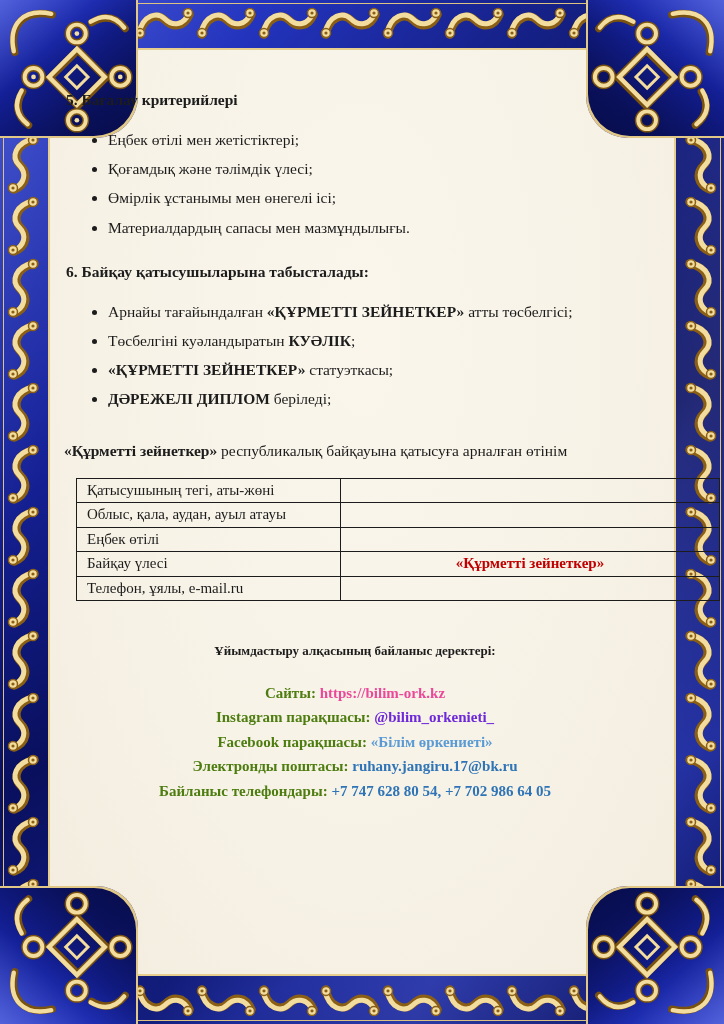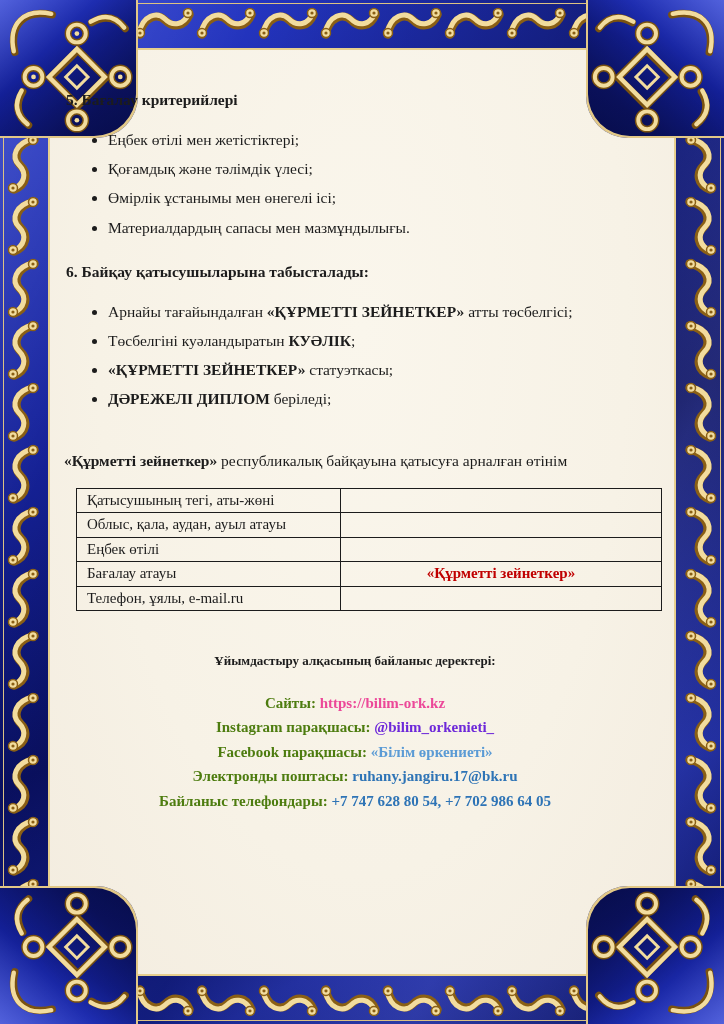--- a/index.html
+++ b/index.html
@@ -43,24 +43,24 @@
   .content {
     position:absolute; inset:48px; padding:42px 28px 0 14px;
     color:#1c1c1c; font-size:15.5px; line-height:1.3;
   }
   .h-num { font-weight:bold; margin-left:4px; }
   .sec5-h { margin-bottom:20px; }
   ul.blist { list-style:disc; padding-left:46px; margin-bottom:24px; }
   ul.blist li { margin-bottom:9px; }
   .sec6-h { margin-top:4px; margin-bottom:20px; }
   .b { font-weight:bold; }
-  .intro { margin-top:42px; margin-left:2px; margin-bottom:16px; }
+  .intro { margin-top:32px; margin-left:2px; margin-bottom:16px; }
 
   table.app {
-    border-collapse:collapse; margin-left:14px; width:586px;
+    border-collapse:collapse; margin-left:14px; width:644px;
     font-size:15px;
   }
   table.app td {
     border:1.2px solid #1c1c1c; padding:2px 10px; height:24px; vertical-align:middle;
   }
   td.lbl { width:264px; }
   td.val { }
   td.val.red { color:#c00000; font-weight:bold; text-align:center; }
 
   .contacts { margin-top:42px; text-align:center; font-size:15px; }
@@ -266,21 +266,21 @@
         </tr>
         <tr>
           <td class="lbl">Облыс, қала, аудан, ауыл атауы</td>
           <td class="val"></td>
         </tr>
         <tr>
           <td class="lbl">Еңбек өтілі</td>
           <td class="val"></td>
         </tr>
         <tr>
-          <td class="lbl">Бағалау атауы</td>
+          <td class="lbl">Байқау үлесі</td>
           <td class="val red">«Құрметті зейнеткер»</td>
         </tr>
         <tr>
           <td class="lbl">Телефон, ұялы, e-mail.ru</td>
           <td class="val"></td>
         </tr>
       </tbody>
     </table>
 
     <div class="contacts">

